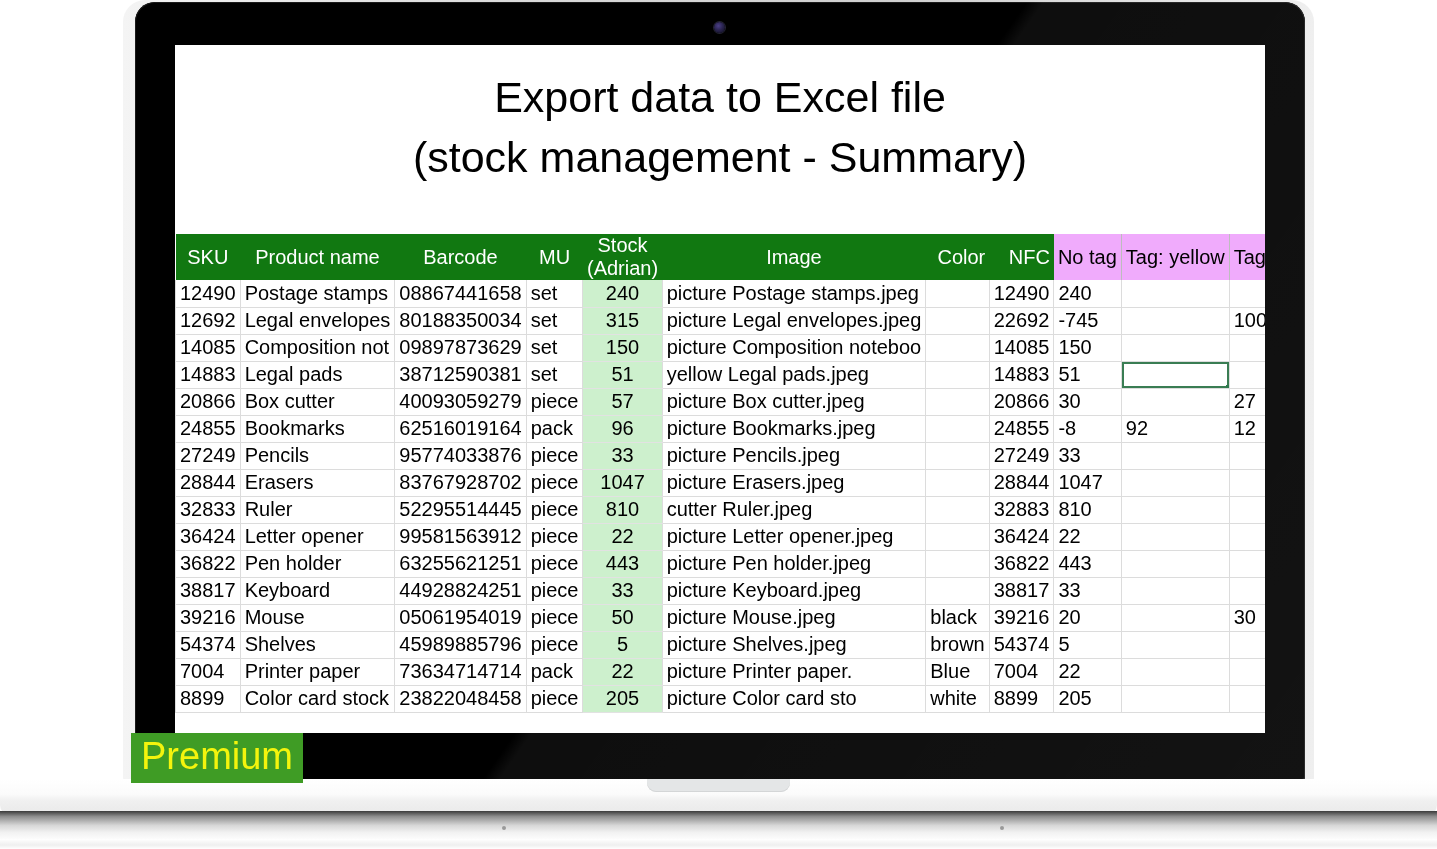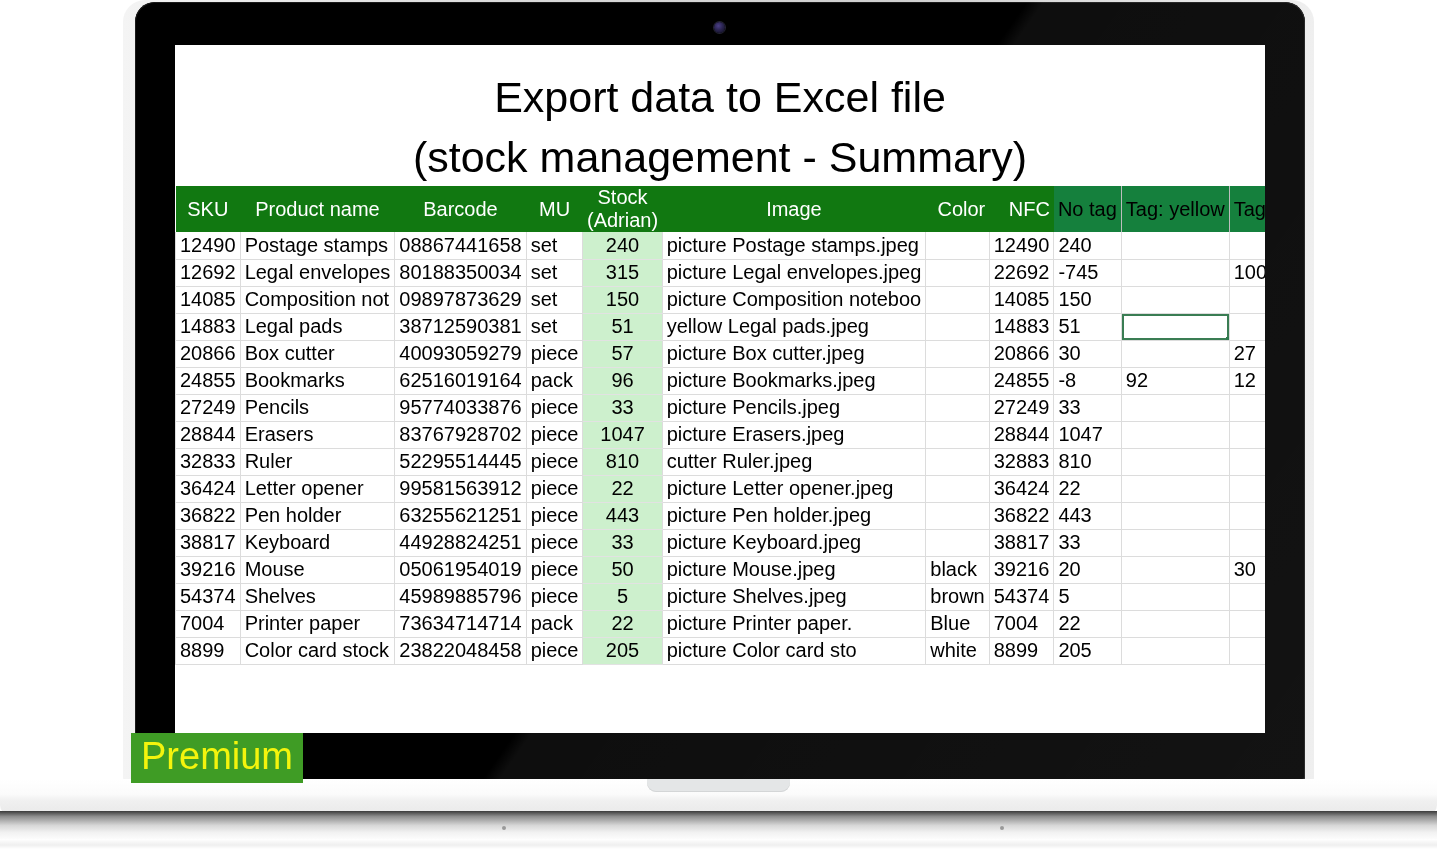--- a/index.html
+++ b/index.html
@@ -99,20 +99,21 @@
     left: 0px;
     top: 141px;
     width: 1090px;
   }
   table.sheet {
     border-collapse: collapse;
     table-layout: fixed;
     font-size: 20px;
     color: #000000;
     font-family: "Liberation Sans", sans-serif;
+    margin-top: 48px;
   }
   table.sheet th, table.sheet td {
     padding: 0 4px;
     height: 27px;
     overflow: hidden;
     white-space: nowrap;
     vertical-align: middle;
     box-sizing: border-box;
   }
 
@@ -123,21 +124,21 @@
     font-weight: normal;
     text-align: center;
     height: 52px;
     border: none;
   }
   th.hdr-green.right  { text-align: right; }
   th.hdr-green.center { text-align: center; }
 
   
   th.hdr-grey {
-    background: #15803d;
+    background: #f0abfc;
     color: #000000;
     font-weight: normal;
     text-align: left;
     height: 52px;
     border-right: 1px solid #bdbdbd;
   }
 
   
   td.cell {
     background: #ffffff;

